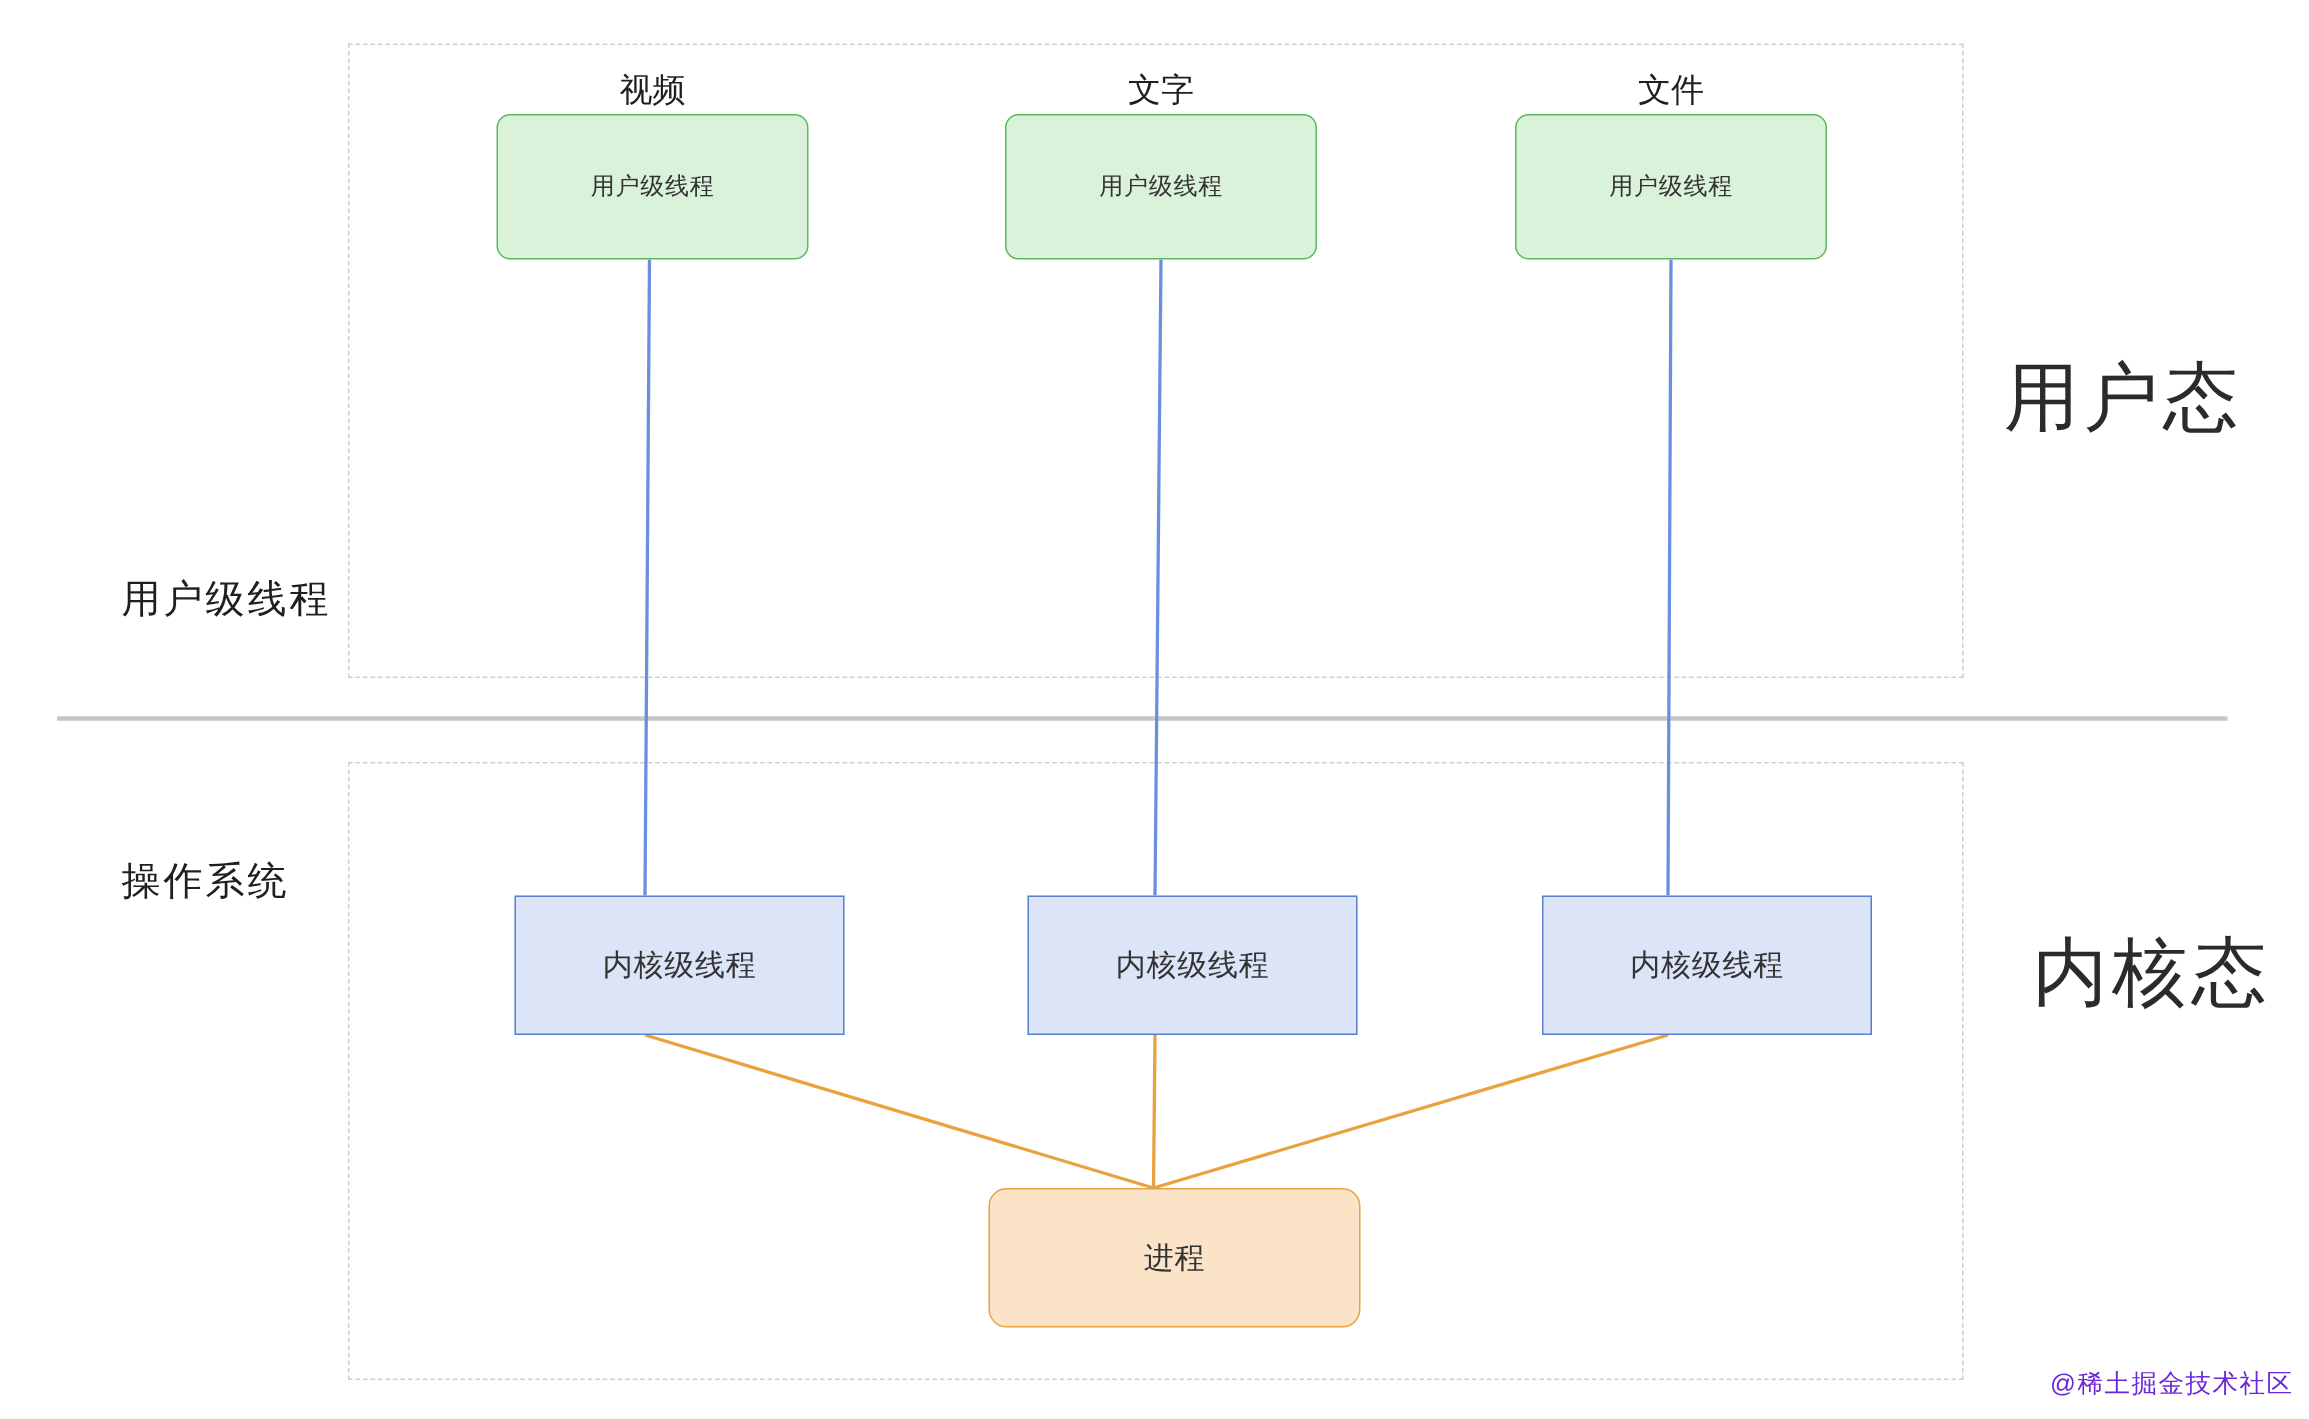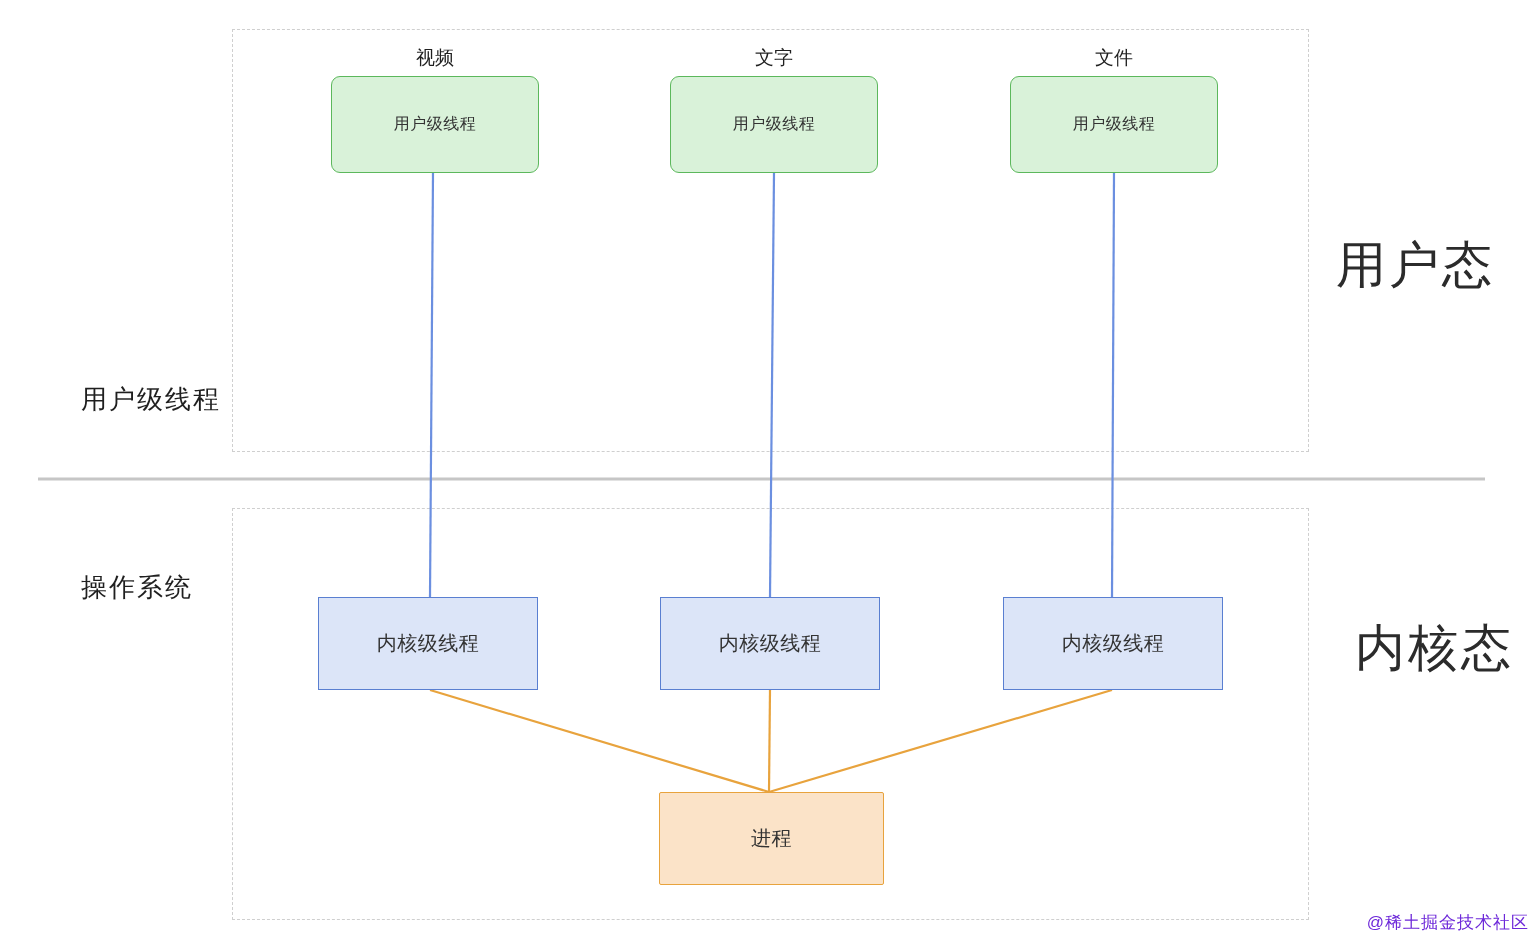--- a/index.html
+++ b/index.html
@@ -60,34 +60,35 @@
     width: 208px;
     height: 97px;
   }
   .node-kernel-thread {
     background: #dce5f8;
     border: 1.8px solid #5a7fd1;
     border-radius: 0px;
     font-size: 20px;
     width: 220px;
     height: 93px;
+    margin-left: 25px;
   }
   .node-process {
     background: #fbe3c8;
     border: 1.8px solid #e8a33d;
-    border-radius: 2px;
+    border-radius: 12px;
     font-size: 20px;
-    width: 225px;
+    width: 248px;
     height: 93px;
     left: 659px;
     top: 792px;
   }
   .caption {
     position: absolute;
-    font-size: 19px;
+    font-size: 22px;
     color: #1f1f1f;
     text-align: center;
     white-space: nowrap;
   }
   .side-label {
     position: absolute;
     font-size: 26px;
     color: #1f1f1f;
     white-space: nowrap;
     letter-spacing: 2px;

